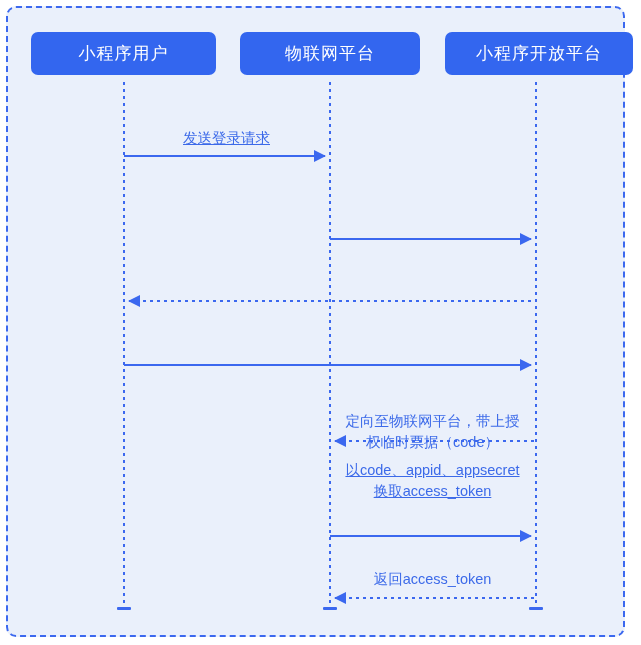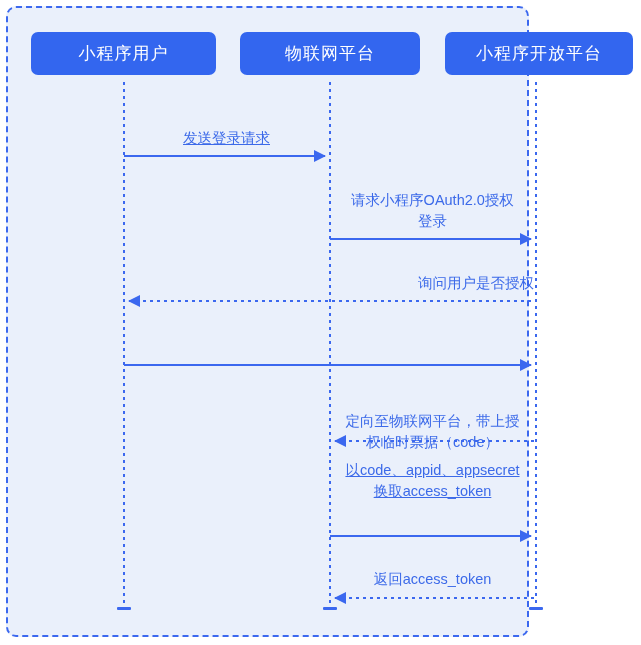--- a/index.html
+++ b/index.html
@@ -11,21 +11,21 @@
     width: 641px;
     height: 645px;
     font-family: "Liberation Sans", "DejaVu Sans", sans-serif;
     overflow: hidden;
   }
 
   #canvas {
     position: absolute;
     left: 6px;
     top: 6px;
-    width: 523px;
+    width: 619px;
     height: 631px;
     background: #eaf0fb;
     border: 2px dashed #3b68ef;
     border-radius: 10px;
     box-sizing: border-box;
   }
 
   
   .participant {
     position: absolute;
@@ -123,27 +123,24 @@
 
   <div class="lifeline-foot" style="left:109px; top:599px;"></div>
   <div class="lifeline-foot" style="left:315px; top:599px;"></div>
   <div class="lifeline-foot" style="left:521px; top:599px;"></div>
 
   <div class="msg-label center" style="left:115px; top:120px; width:207px;text-decoration:underline;">发送登录请求</div>
   <div class="msg solid" style="left:116px; top:147px; width:201px;">
     <span class="arrowhead right"></span>
   </div>
 
-  <div class="msg-label center" style="left:321px; top:182px; width:207px;">请求小程序OAuth2.0授权
-登录</div>
   <div class="msg solid" style="left:322px; top:230px; width:201px;">
     <span class="arrowhead right"></span>
   </div>
 
-  <div class="msg-label right" style="left:322px; top:265px; width:204px;">询问用户是否授权</div>
   <div class="msg dashed" style="left:121px; top:292px; width:407px;">
     <span class="arrowhead left"></span>
   </div>
 
   <div class="msg solid" style="left:116px; top:356px; width:407px;">
     <span class="arrowhead right"></span>
   </div>
 
   <div class="msg-label center" style="left:321px; top:393px; width:207px;margin-top:10px;">定向至物联网平台，带上授
 权临时票据（code）</div>

